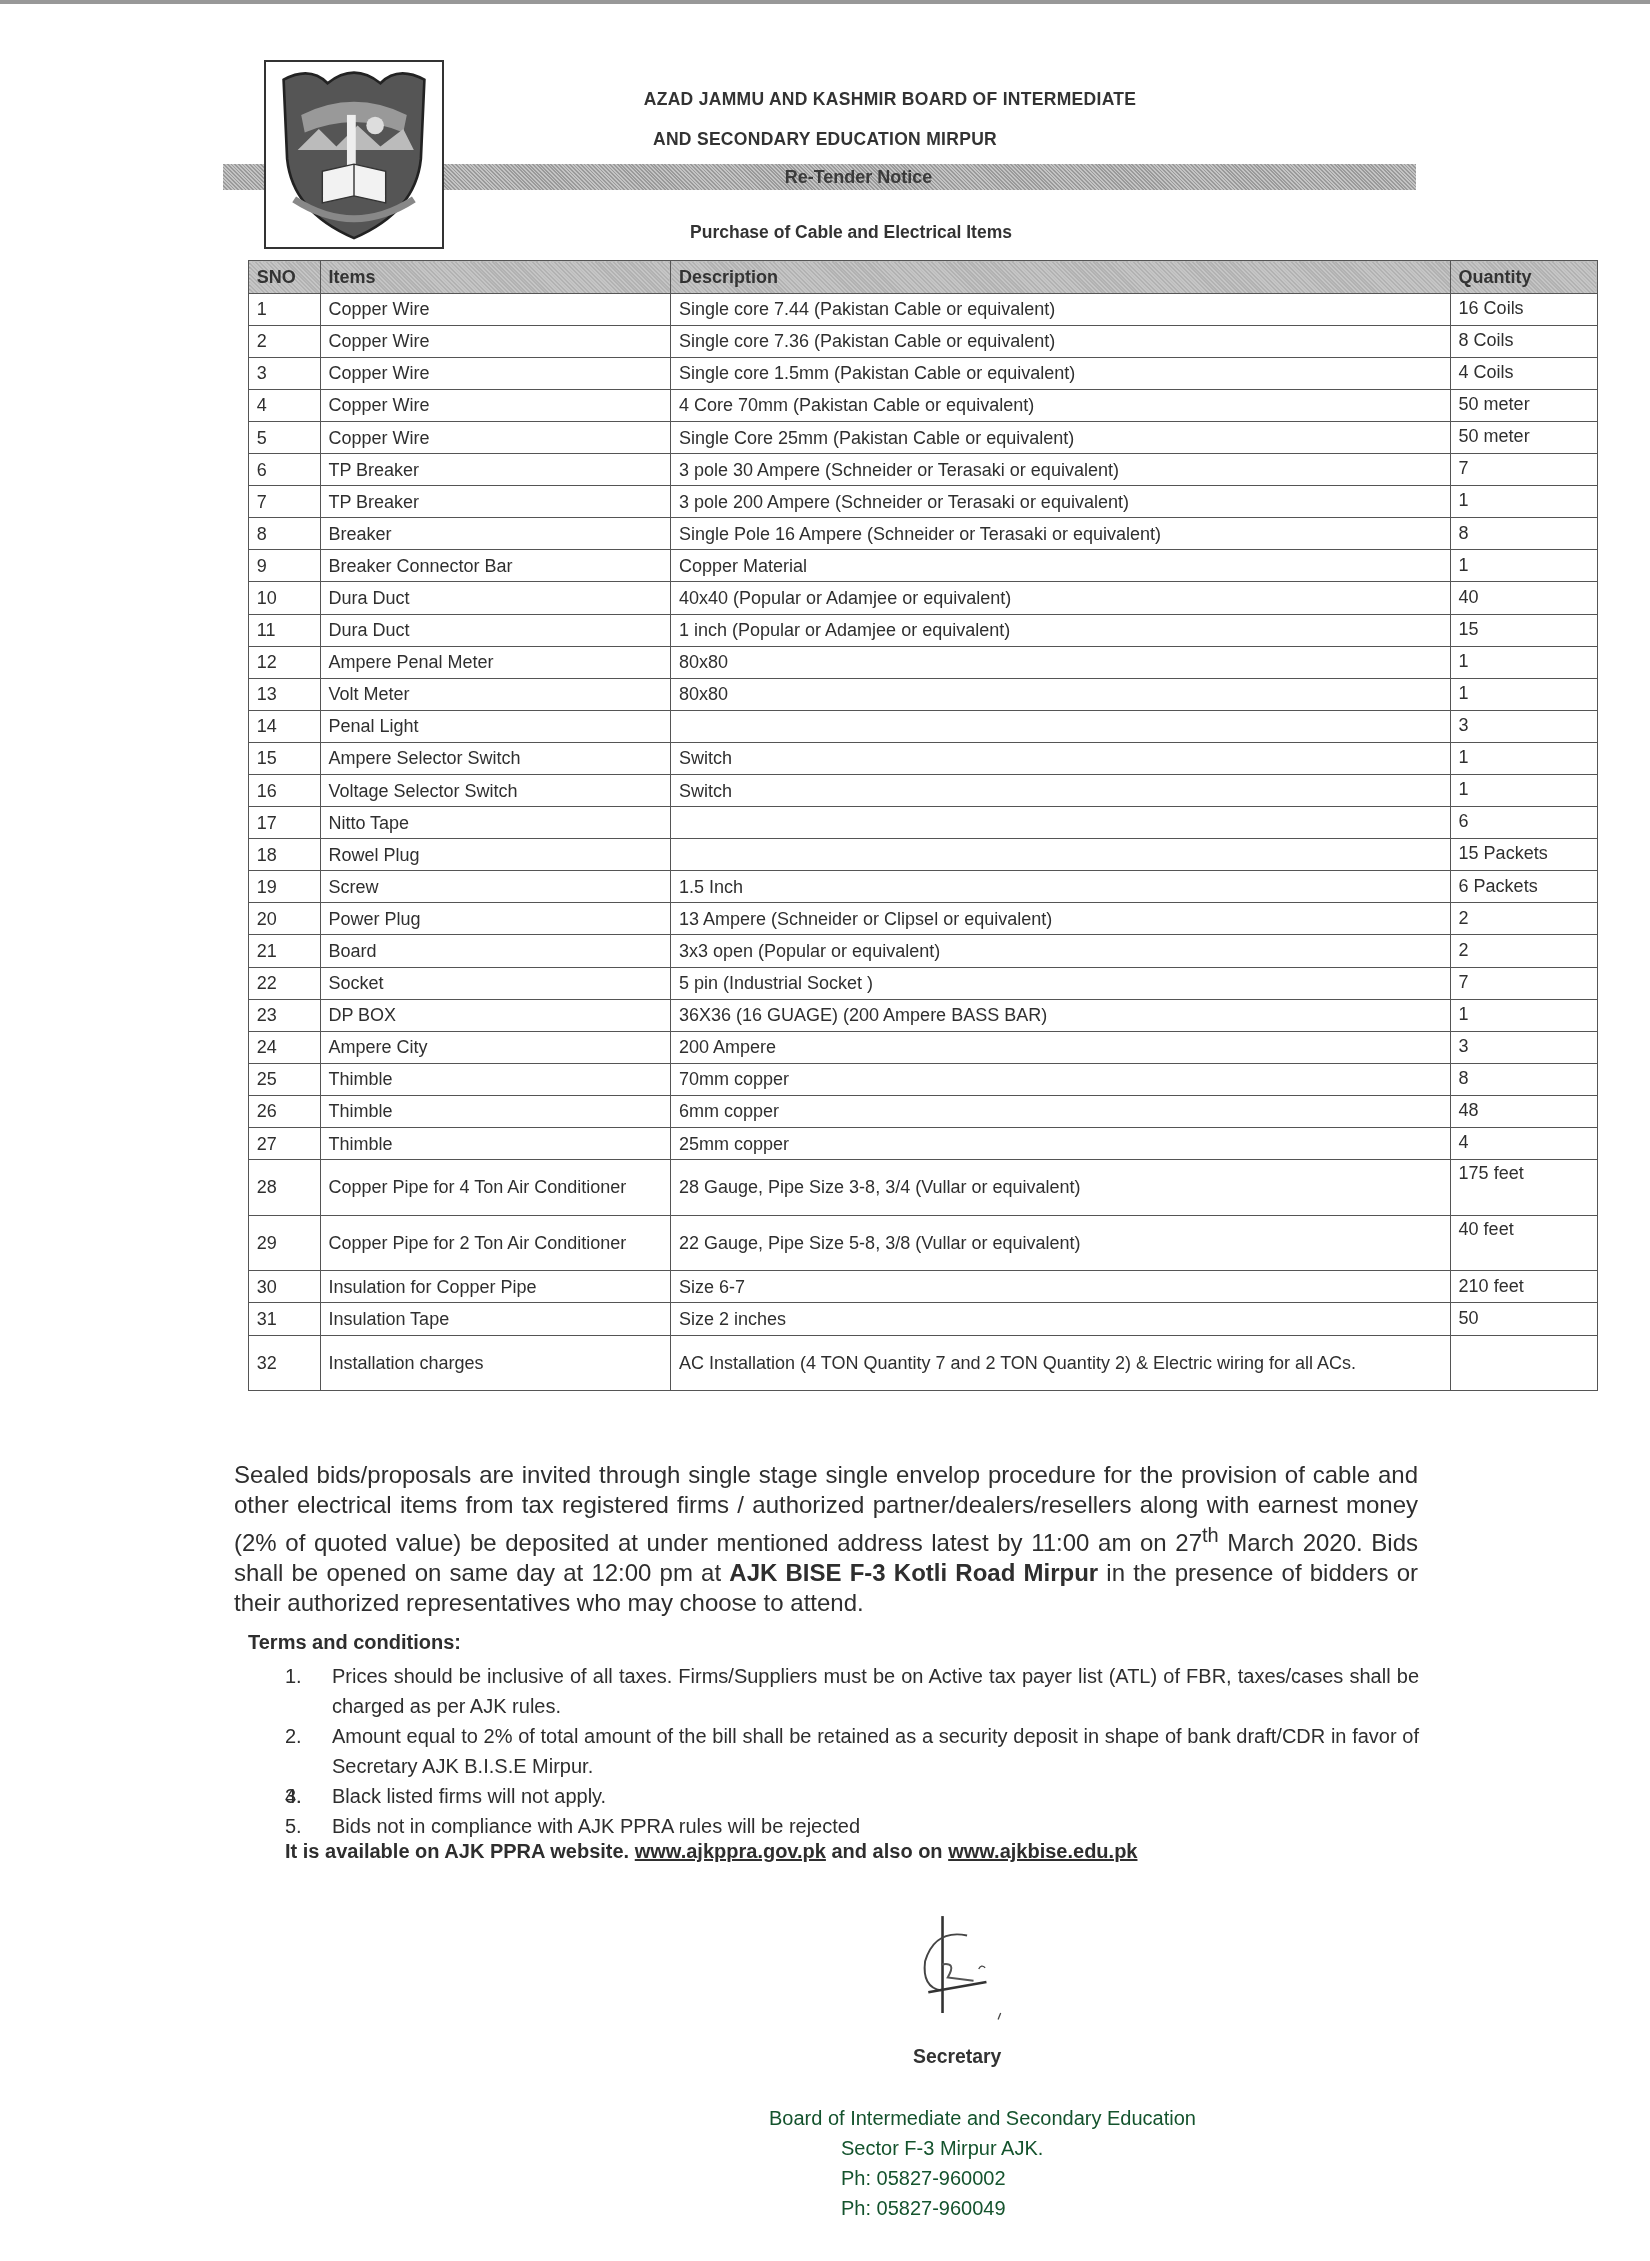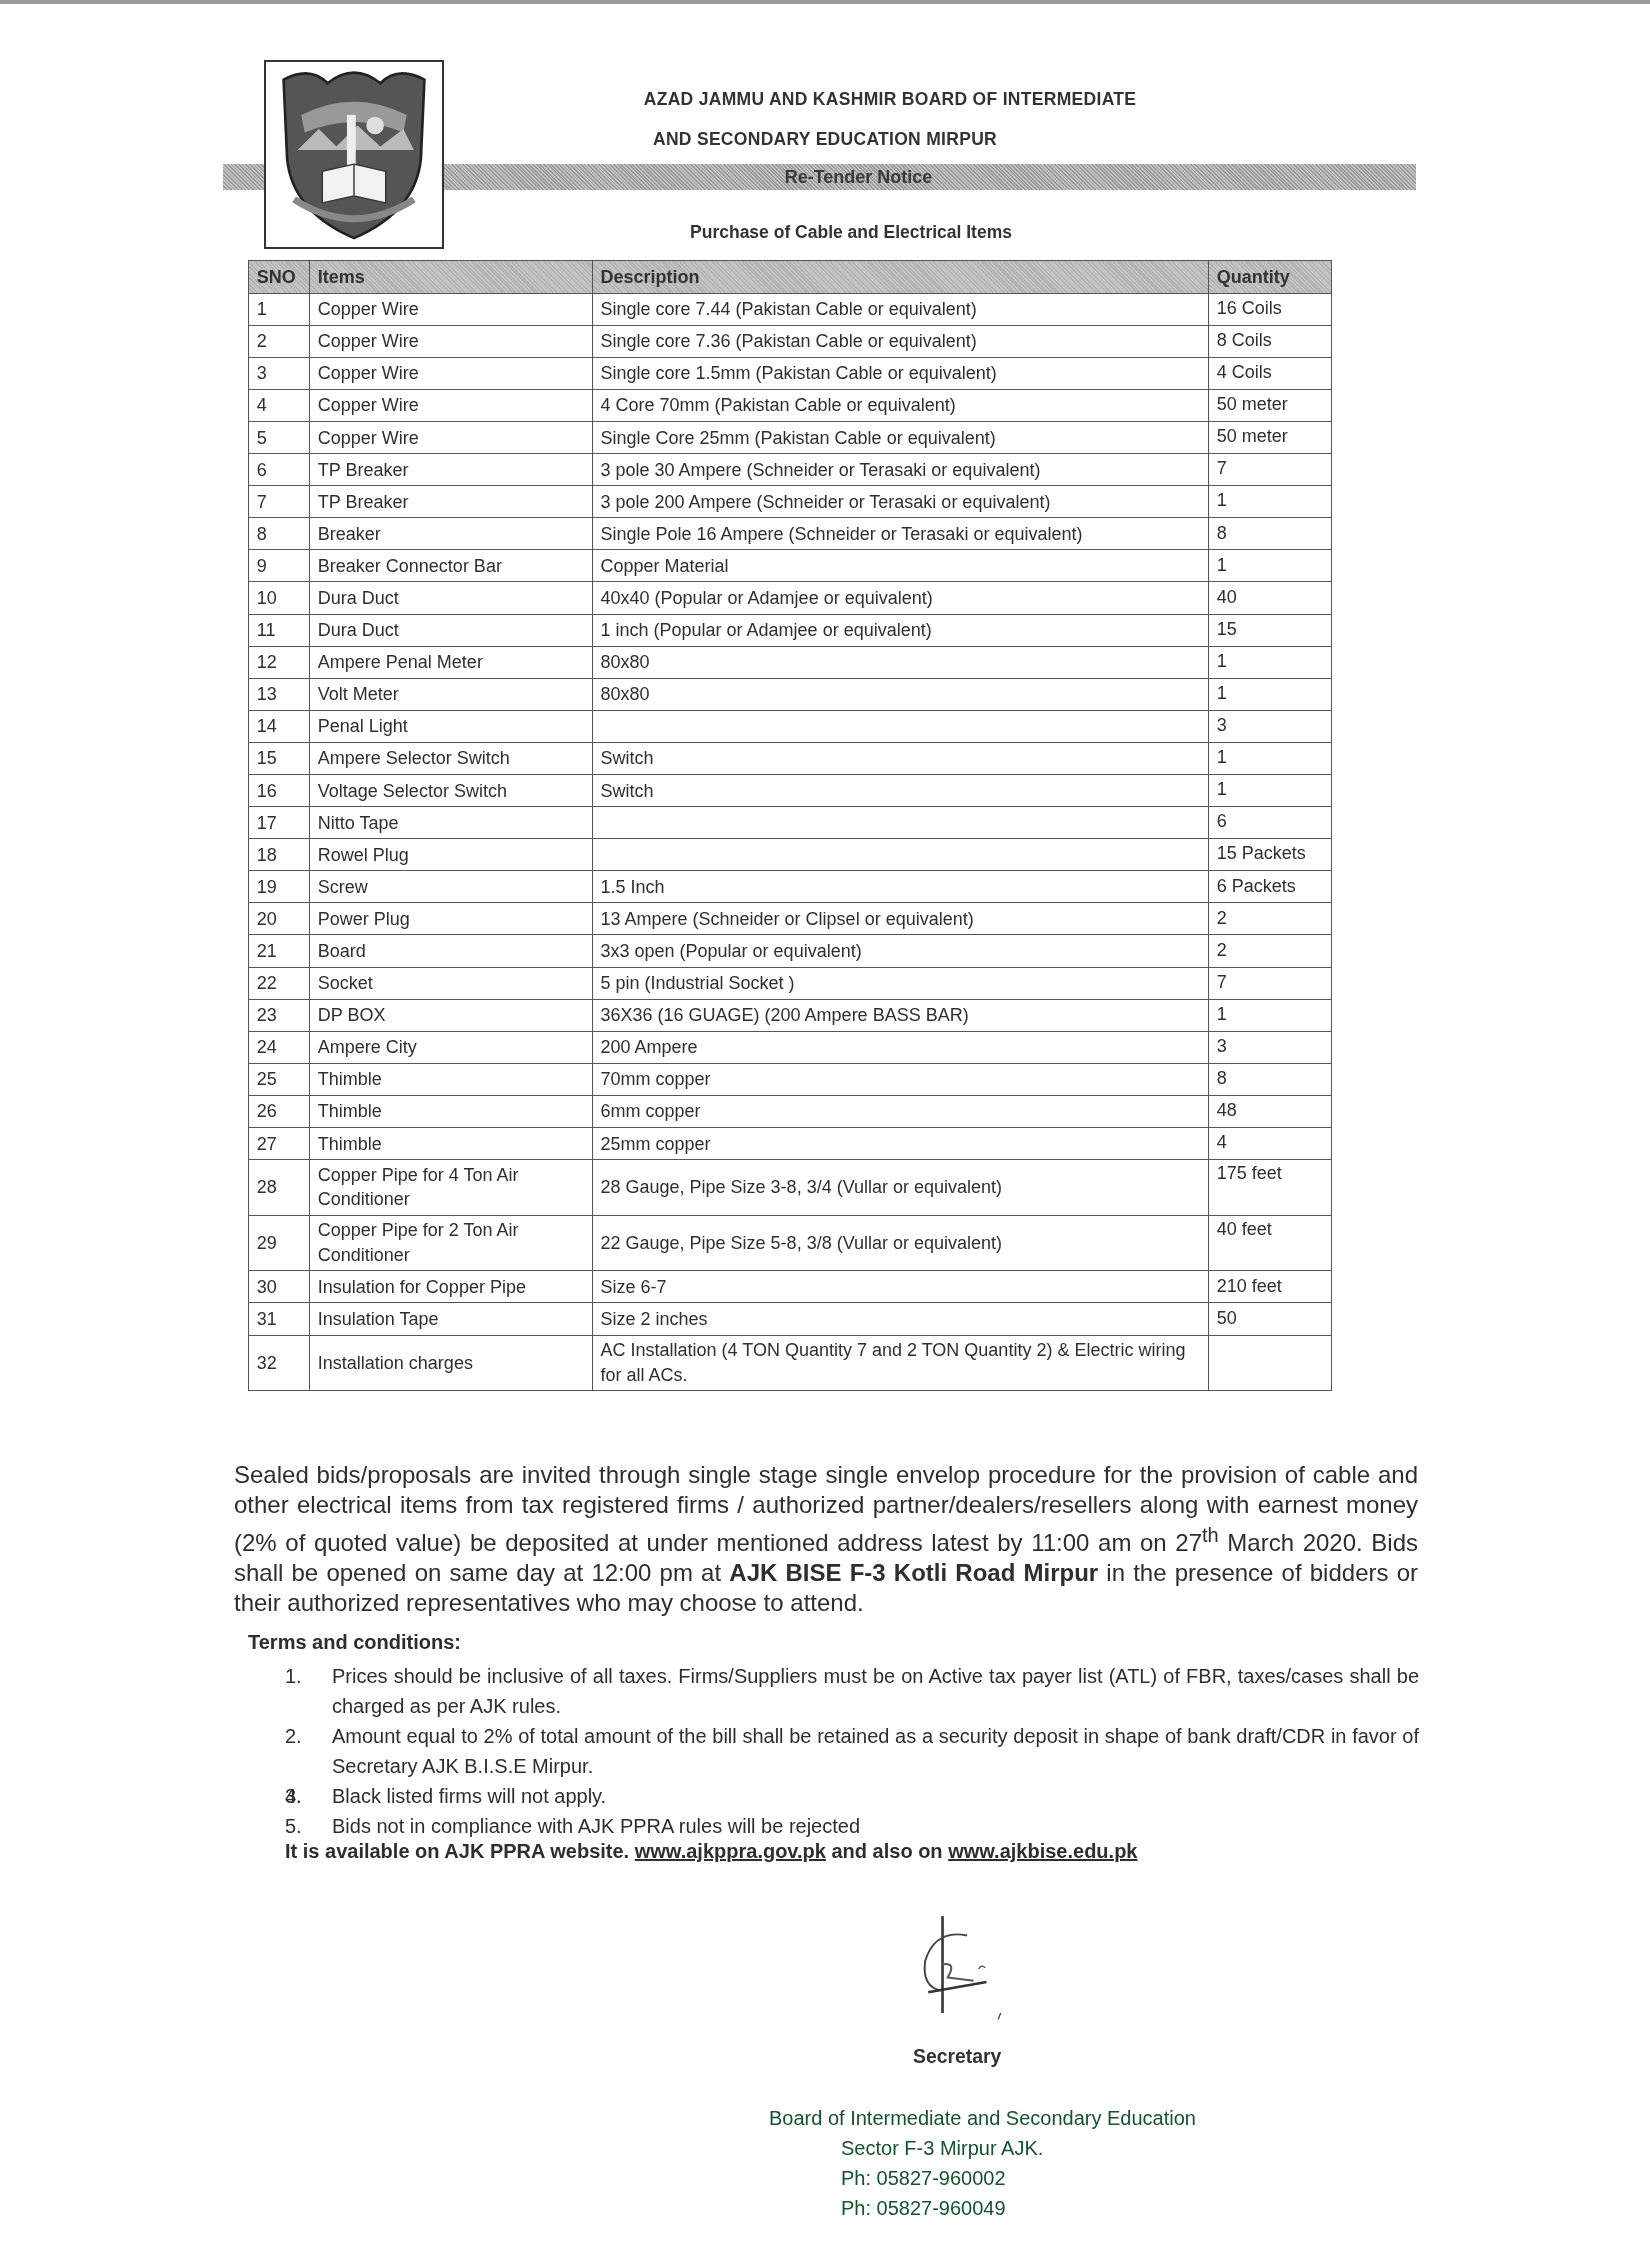--- a/index.html
+++ b/index.html
@@ -23,21 +23,21 @@
     position: absolute; left: 223px; top: 164px; width: 1193px; height: 26px;
     background: repeating-linear-gradient(45deg, #9a9a9a 0 1.3px, #c4c4c4 1.3px 2.6px);
     display: flex; align-items: center; justify-content: center; z-index: 1;
   }
   .band span { font-weight: bold; font-size: 18px; color: #3a3a3a; padding-left: 78px; border-radius: 8px; }
   .subtitle {
     position: absolute; left: 0; top: 222px; width: 1650px; text-align: center;
     font-weight: bold; font-size: 17.5px; color: #333; padding-left: 52px; box-sizing: border-box;
   }
   table.items {
-    position: absolute; left: 248px; top: 260px; width: 1084px;
+    position: absolute; left: 248px; top: 260px; width: 1350px;
     border-collapse: collapse; font-size: 18px; color: #2f2f2f;
   }
   table.items th, table.items td {
     border: 1.9px solid #555; padding: 1.3px 7.8px; text-align: left; vertical-align: middle;
     line-height: 26px;
   }
   table.items th {
     background: repeating-linear-gradient(45deg, #a8a8a8 0 1.3px, #cfcfcf 1.3px 2.6px);
     font-weight: bold; height: 29px; color: #333;
   }

